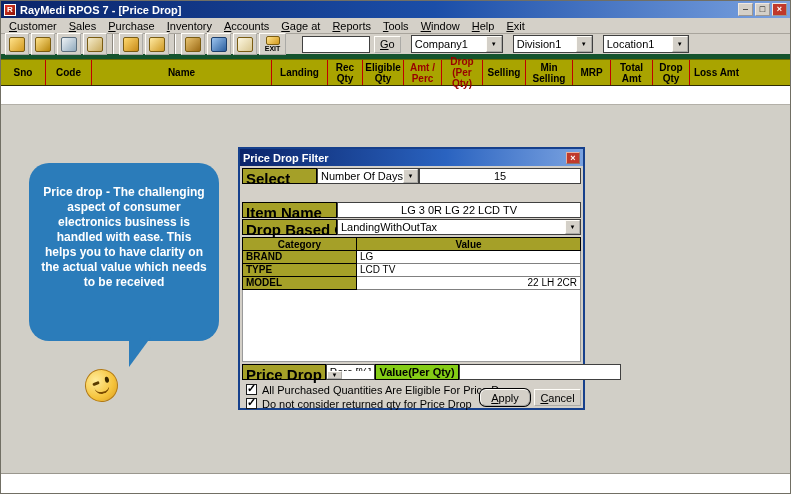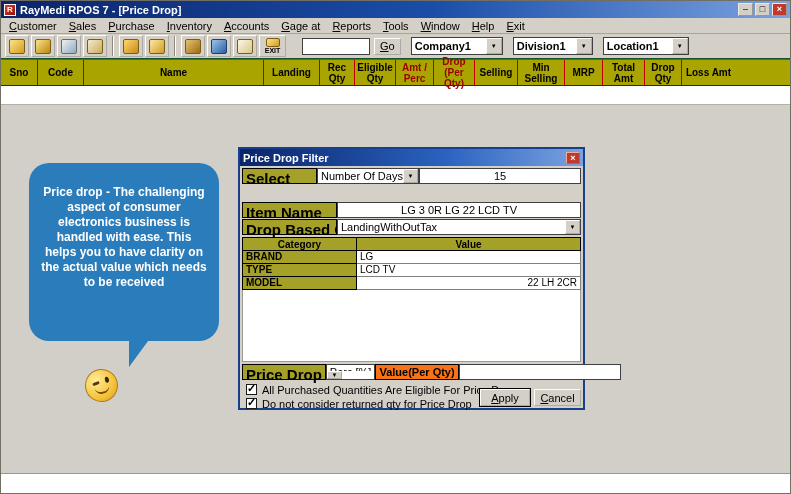--- a/index.html
+++ b/index.html
@@ -22,42 +22,42 @@
   .wbtn.max::before { content:"□"; }
   .wbtn.close::before { content:"×"; font-weight:bold; }
 
   
   .menubar { height:16px; display:flex; align-items:center; background:#d4d0c8; border-bottom:1px solid #a8a49c; padding-left:2px; }
   .menu-item { padding:0 6px; height:15px; display:flex; align-items:center; }
   .menu-item span { display:block; }
   .menu-item span::first-letter { text-decoration:underline; }
 
   
-  .toolbar { height:25px; display:flex; align-items:center; background:#d4d0c8; border-bottom:1px solid #14532d; padding-left:4px; gap:2px; }
+  .toolbar { height:25px; display:flex; align-items:center; background:#d4d0c8; border-bottom:5px solid #14532d; padding-left:4px; gap:2px; }
   .tbtn { width:24px; height:22px; display:flex; flex-direction:column; align-items:center; justify-content:center;
     border:1px outset #fffdf8; background:#d4d0c8; }
   .ig { width:16px; height:15px; border-radius:2px; border:1px solid #7a5c12; }
   .g1 { background:linear-gradient(135deg,#ffe28a,#d49b20); }
   .g2 { background:linear-gradient(135deg,#ffe28a,#b8860b); }
   .g3 { background:linear-gradient(135deg,#eef2f5,#8fa9bd); border-color:#5b6d7c; }
   .g4 { background:linear-gradient(135deg,#f5eccb,#c9ab5e); }
   .g5 { background:linear-gradient(135deg,#ffd86e,#c78a18); }
   .g6 { background:linear-gradient(135deg,#ffe9a0,#cf9a25); }
   .g7 { background:linear-gradient(135deg,#e8c370,#9c6a14); }
   .g8 { background:linear-gradient(135deg,#9cc4ef,#2c5f9e); border-color:#1d3f6b; }
   .g9 { background:linear-gradient(135deg,#fdf7e0,#d8c690); }
   .tbtn.exit { width:27px; }
   .tbtn.exit .ig { width:14px; height:9px; }
   .exit-label { font-size:7px; font-weight:bold; line-height:8px; }
   .tsep { width:2px; height:20px; border-left:1px solid #8c887f; border-right:1px solid #fff; margin:0 3px; }
   .tb-input { width:68px; height:17px; border:1px solid #404040; background:#fff; margin-left:14px; padding:0 2px; font:11px "Liberation Sans",sans-serif; }
   .go-btn { height:17px; padding:0 5px; border:1px outset #fffdf8; background:#d4d0c8; margin-left:2px; font-size:11px; }
   .go-btn span { display:block; }
   .go-btn span::first-letter { text-decoration:underline; }
-  .combo { display:flex; align-items:center; height:18px; background:#fff; border:1px solid #404040; margin-left:8px;font-weight:bold; }
+  .combo { display:flex; align-items:center; height:18px; background:#fff; border:1px solid #404040; margin-left:8px; }
   .combo .ct { flex:1; padding:0 3px; white-space:nowrap; overflow:hidden; }
   .combo .ca { width:16px; height:16px; background:#d4d0c8; border:1px outset #fffdf8; display:flex; align-items:center; justify-content:center; }
   .combo .ca::before { content:"▼"; font-size:6px; }
   .w92 { width:92px; } .w80 { width:80px; } .w86 { width:86px; }
 
   
   .grid-header { display:flex; height:27px; background:#a9a400; border-top:1px solid #6b6800; border-bottom:1px solid #2e2d00; }
   .gh-cell { display:flex; align-items:center; justify-content:center; text-align:center;
     font-weight:bold; font-size:10px; line-height:11px; padding:0 1px; border-right:1px solid #c00000; }
   .gh-cell.hl { color:#990000; }
@@ -96,30 +96,30 @@
   .dcombo .ct { flex:1; padding:1px 3px; white-space:nowrap; overflow:hidden; }
   .dcombo .ca { width:15px; background:#d4d0c8; border:1px outset #fffdf8; display:flex; align-items:center; justify-content:center; }
   .dcombo .ca::before { content:"▼"; font-size:6px; }
   .w102 { width:102px; } .w90 { width:90px;flex-direction:column; }
   .th { display:flex; align-items:center; justify-content:center; background:#a5a028; border:1px solid #000;
     font-weight:bold; font-size:10px; }
   .trlab { width:115px; background:#a5a028; border:1px solid #000; border-top:none; font-weight:bold; font-size:10px; padding:0 3px; }
   .trval { flex:1; background:#fff; border:1px solid #808080; border-top:none; border-left:none; font-size:10px; padding:0 3px; }
   .trval.right { text-align:right; }
   .white-fill { position:absolute; left:2px; right:2px; top:124px; height:72px; background:#fff; border:1px solid #9a9a9a; border-top:none; }
-  .vlab { width:90px; background:#f97316; border:1px solid #000; font-weight:bold; font-size:11px; padding:1px 3px; white-space:nowrap; }
+  .vlab { width:90px; background:#84cc16; border:1px solid #000; font-weight:bold; font-size:11px; padding:1px 3px; white-space:nowrap; }
   .cbrow { position:absolute; left:6px; display:flex; align-items:center; height:13px; }
   .cb { width:11px; height:11px; background:#fff; border:1px solid #1a1a1a; margin-right:5px; position:relative; }
   .cb::after { content:"✓"; position:absolute; top:-2px; left:0; font-size:11px; font-weight:bold; line-height:11px; }
   .cbl { font-size:11px; }
   .btn { position:absolute; height:17px; background:#d4d0c8; border:1px outset #fffdf8; font-size:11px;
     display:flex; align-items:center; justify-content:center; }
   .btn span { display:block; }
   .btn span::first-letter { text-decoration:underline; }
-  .btn.default { box-shadow:0 0 0 1px #000; }
+  .btn.default { box-shadow:0 0 0 1px #000;border-radius:6px; }
 </style>
 </head>
 <body>
 
 <div class="win">
 
   <div class="titlebar">
     <span class="app-icon"></span>
     <span class="title-text">RayMedi RPOS 7 - [Price Drop]</span>
     <span class="win-controls">
@@ -211,21 +211,21 @@
       <span class="ct">Division1</span>
       <span class="ca"></span>
     </div>
     <div class="combo w86">
       <span class="ct">Location1</span>
       <span class="ca"></span>
     </div>
   </div>
 
   <div class="grid-header">
-    <div class="gh-cell" style="width:37px">
+    <div class="gh-cell" style="width:45px">
         <span>Sno</span>
       </div>
     <div class="gh-cell" style="width:46px">
         <span>Code</span>
       </div>
     <div class="gh-cell" style="width:180px">
         <span>Name</span>
       </div>
     <div class="gh-cell" style="width:56px">
         <span>Landing</span>

